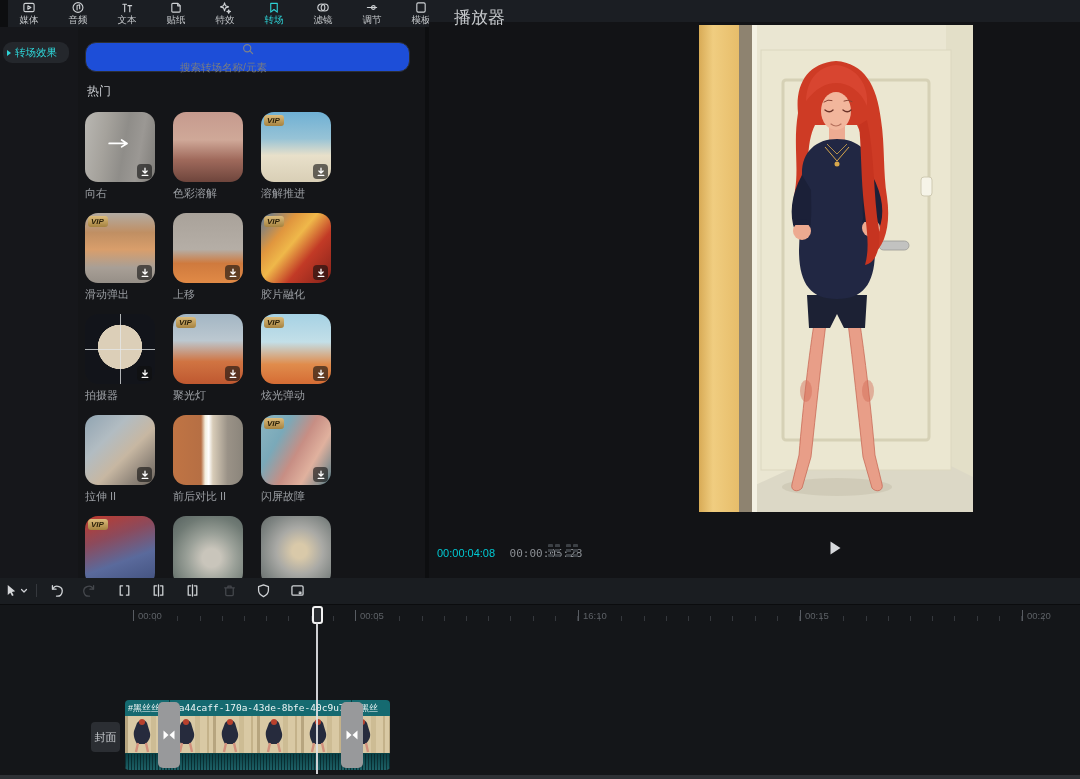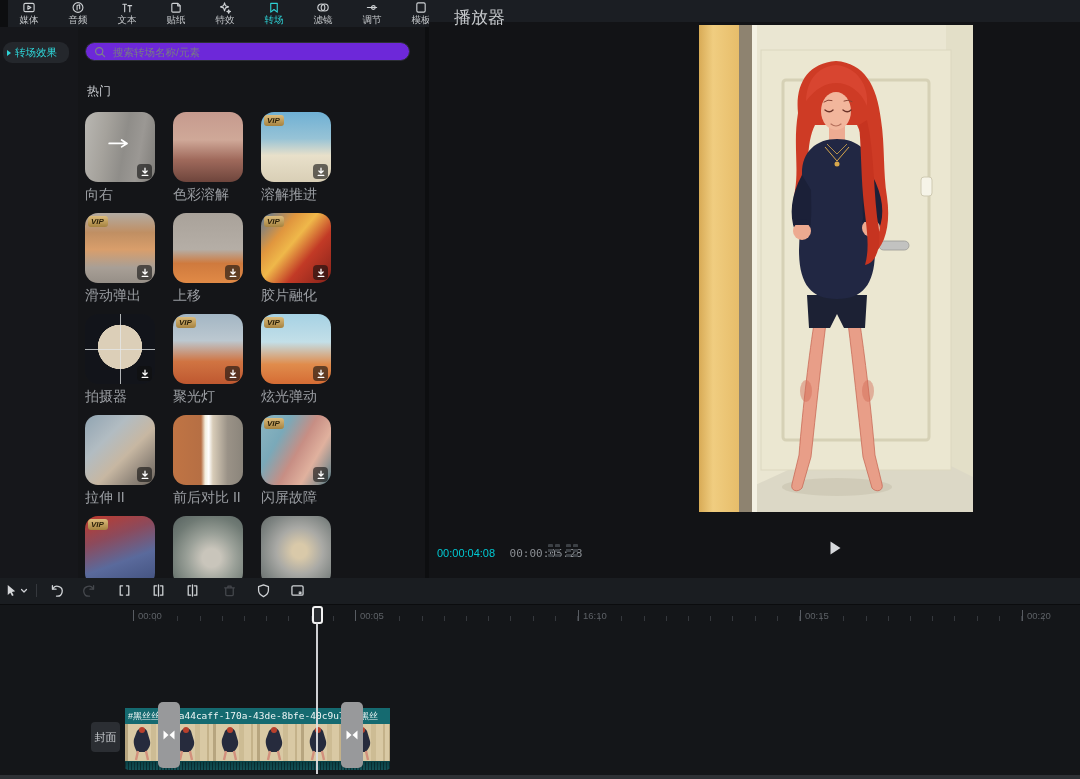--- a/index.html
+++ b/index.html
@@ -18,29 +18,29 @@
 
   
   .sidebar{position:absolute;left:0;top:27px;width:78px;height:551px;background:#16171b;}
   .side-item{position:absolute;left:3px;top:15px;width:66px;height:21px;border-radius:9px;
              background:#24272c;display:flex;align-items:center;gap:4px;padding-left:4px;box-sizing:border-box;cursor:pointer;}
   .side-item .tri{width:0;height:0;border-left:4px solid #2ed3d6;border-top:3px solid transparent;border-bottom:3px solid transparent;}
   .side-item .slabel{font-size:10.5px;}
 
   
   .panel{position:absolute;left:78px;top:27px;width:347px;height:551px;background:#141518;overflow:hidden;}
-  .search{position:absolute;left:7px;top:15px;width:325px;height:19px;border-radius:11px;
-          background:#6d28d9;border:1px solid #2c2f34;box-sizing:border-box;display:flex;align-items:center;padding:0 8px;gap:5px;}
+  .search{position:absolute;left:7px;top:15px;width:325px;height:30px;border-radius:11px;
+          background:#1d4ed8;border:1px solid #2c2f34;box-sizing:border-box;display:flex;align-items:center;padding:0 8px;gap:5px;flex-direction:column;}
   .search input{flex:1;background:transparent;border:none;outline:none;color:#c6c9cc;font-size:10.5px;font-family:inherit;}
   .search input::placeholder{color:#787c82;}
   .section-title{position:absolute;left:9px;top:56px;font-size:12px;color:#cbced2;}
   .grid{position:absolute;left:7px;top:85px;display:grid;grid-template-columns:repeat(3,70px);column-gap:18px;row-gap:15px;}
   .t-item{width:70px;height:86px;cursor:pointer;}
   .thumb{position:relative;width:70px;height:70px;border-radius:13px;overflow:hidden;background:#333;}
-  .t-label{margin-top:4px;font-size:14px;color:#9b9ea3;white-space:nowrap;overflow:hidden;}
+  .t-label{margin-top:4px;font-size:11px;color:#9b9ea3;white-space:nowrap;overflow:hidden;}
   .vip{position:absolute;left:3px;top:3px;font-size:8px;font-weight:700;font-style:italic;
        color:#2a1f08;padding:1px 4px 1px 3px;border-radius:3px;line-height:9px;}
   .dl{position:absolute;right:3px;bottom:3px;width:15px;height:15px;border-radius:4px;background:rgba(15,15,15,.6);
       display:flex;align-items:center;justify-content:center;}
   .dl svg path{stroke:#fff;fill:none;stroke-width:1.3;stroke-linecap:round;stroke-linejoin:round;}
   .arrow{position:absolute;left:22px;top:26px;width:26px;}
   .arrow svg path{stroke:#fff;fill:none;stroke-width:1.6;stroke-linecap:round;stroke-linejoin:round;}
   .viewfinder::before{content:"";position:absolute;left:50%;top:0;width:1px;height:100%;background:rgba(230,232,234,.75);}
   .viewfinder::after{content:"";position:absolute;top:50%;left:0;height:1px;width:100%;background:rgba(230,232,234,.75);}
 
@@ -66,21 +66,21 @@
   .tl-ruler{position:absolute;left:0;top:27px;width:1080px;height:22px;}
   .ticks{position:absolute;left:133px;top:11px;width:912px;height:5px;
          background:repeating-linear-gradient(90deg,#35383d 0 1px,transparent 1px 22.2px);}
   .rlabel{position:absolute;top:5px;font-size:9.5px;color:#5d6166;border-left:1px solid #585c62;padding-left:4px;line-height:11px;}
 
   .gutter-icons{position:absolute;top:152px;}
   .cover-btn{position:absolute;left:91px;top:144px;width:29px;height:30px;border-radius:4px;background:#2b2e33;
              border:none;color:#c9ccd0;font-size:11px;font-family:inherit;cursor:pointer;padding:0;}
 
   .clipgroup{position:absolute;left:125px;top:122px;width:265px;height:70px;border-radius:4px;overflow:hidden;}
-  .namebar{height:16px;display:flex;margin-top:8px;}
+  .namebar{height:16px;display:flex;}
   .nseg{height:16px;line-height:16px;font-size:9px;color:#eef5f5;padding:0 3px;box-sizing:border-box;
         white-space:nowrap;overflow:hidden;border-right:1px solid rgba(0,0,0,.45);}
   .nseg.mono{font-family:"DejaVu Sans Mono","Liberation Mono",monospace;font-size:9.5px;}
   .thumbstrip{height:37px;}
   .wave{height:17px;background-color:#0e575d;border-top:1px solid #0a4347;
         background-image:repeating-linear-gradient(90deg,rgba(6,38,42,.85) 0 1px,transparent 1px 3px),
                          repeating-linear-gradient(90deg,rgba(255,255,255,.16) 0 1px,transparent 1px 9px),
                          linear-gradient(180deg,rgba(0,0,0,.25),rgba(255,255,255,.07));}
   .tmark{position:absolute;top:124px;width:22px;height:66px;border-radius:5px;background:#98999b;
          display:flex;align-items:center;justify-content:center;cursor:pointer;}

